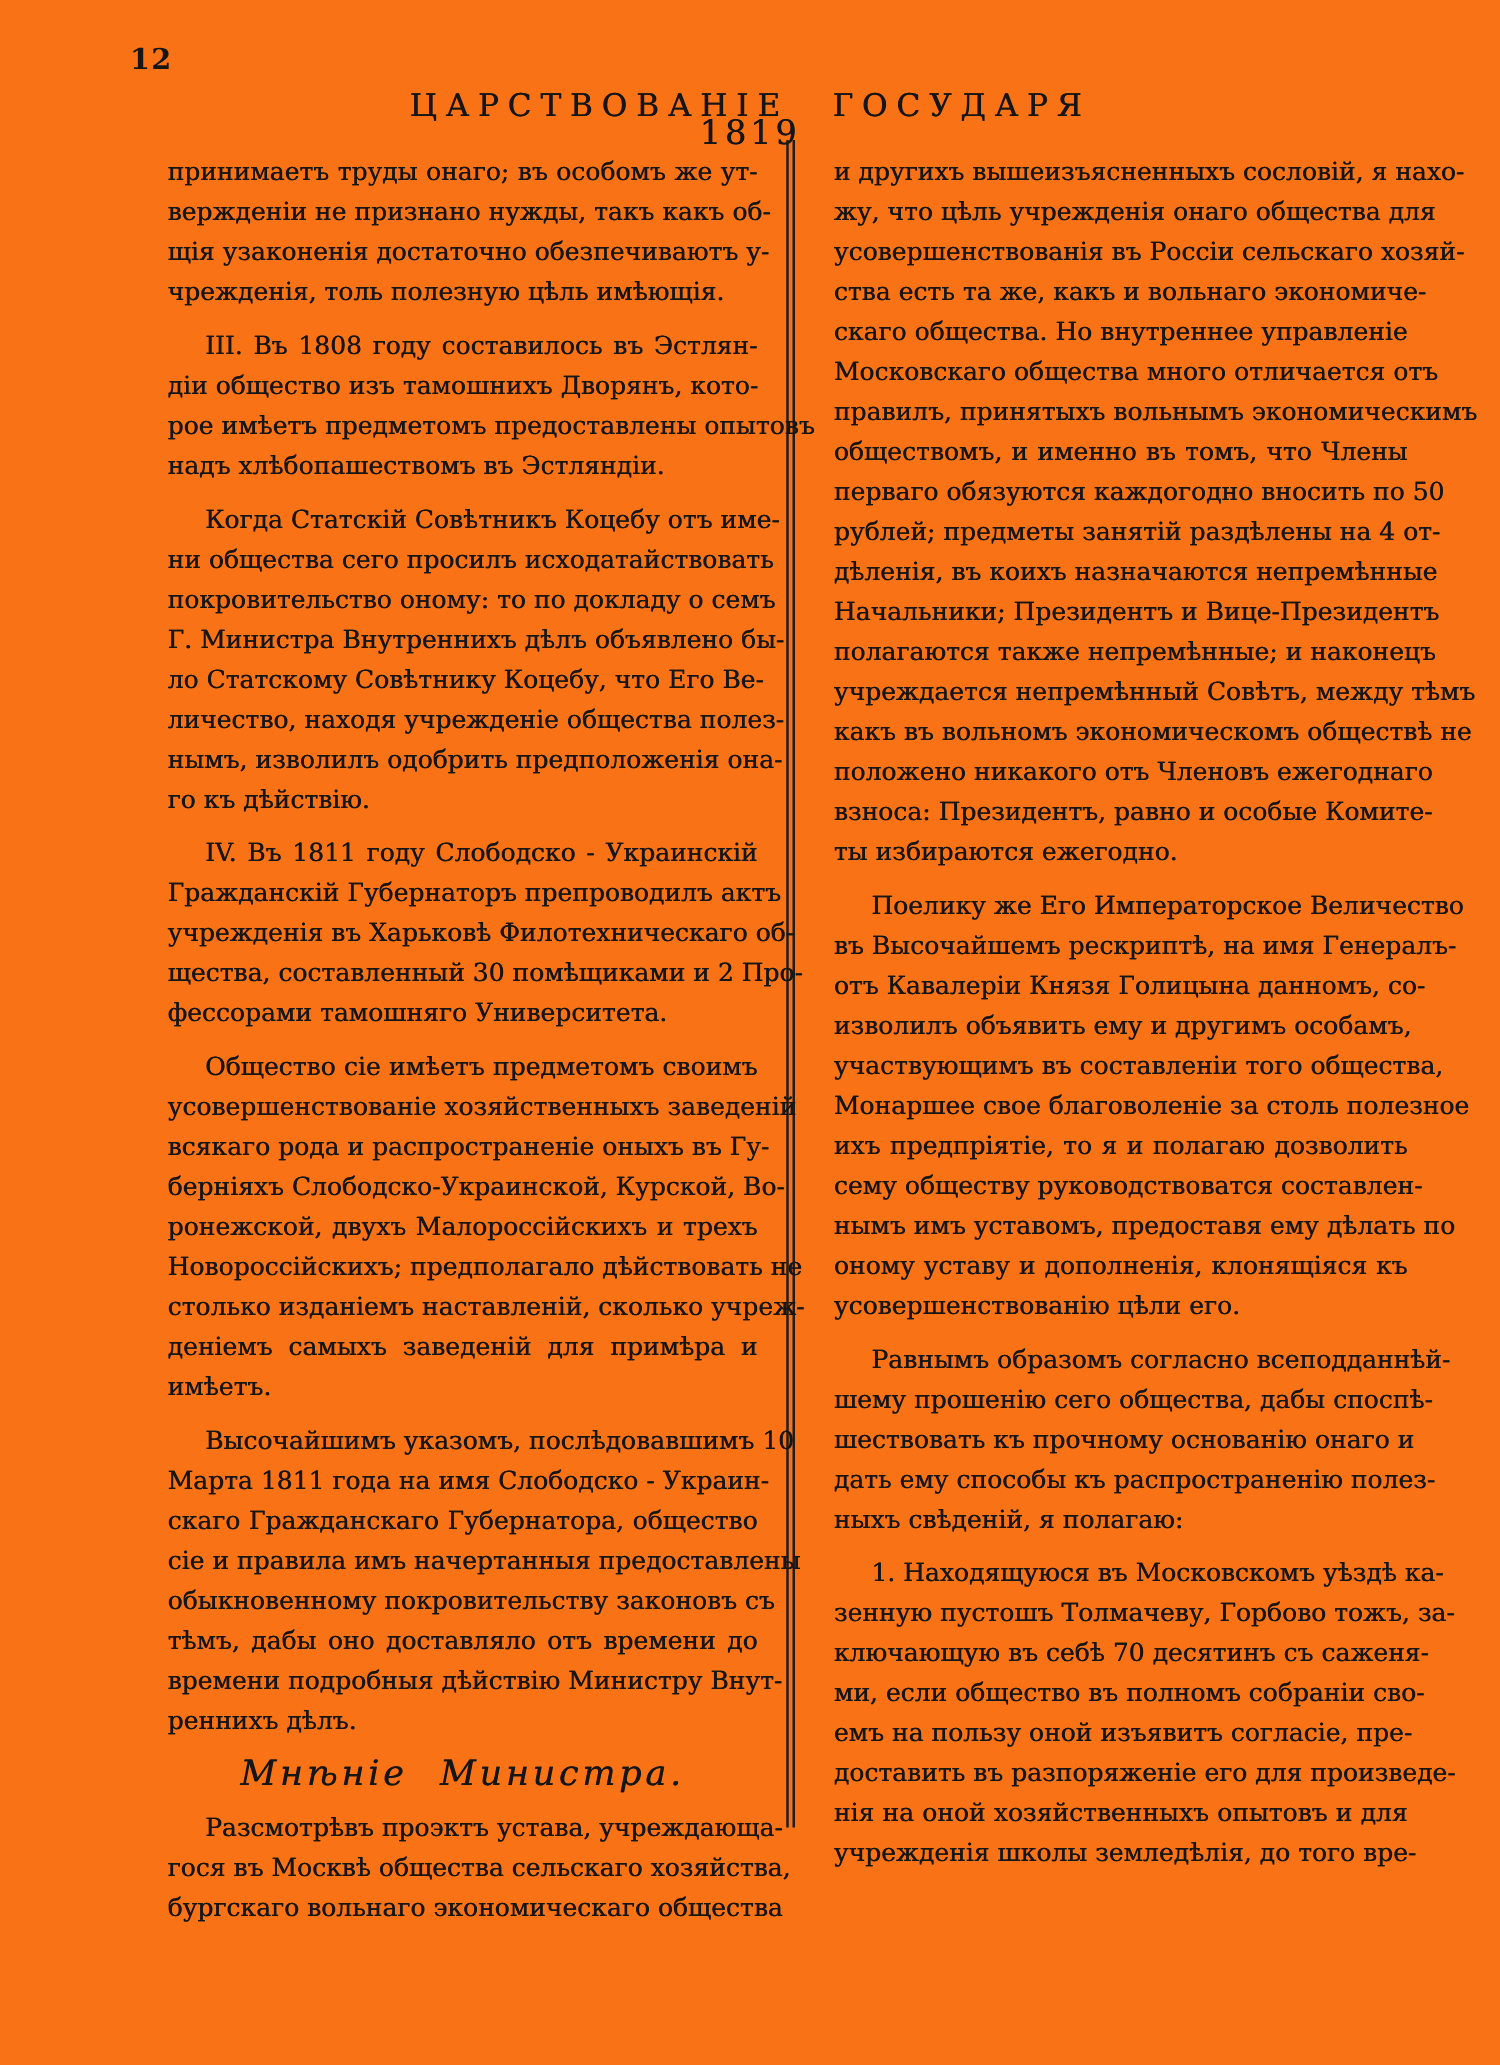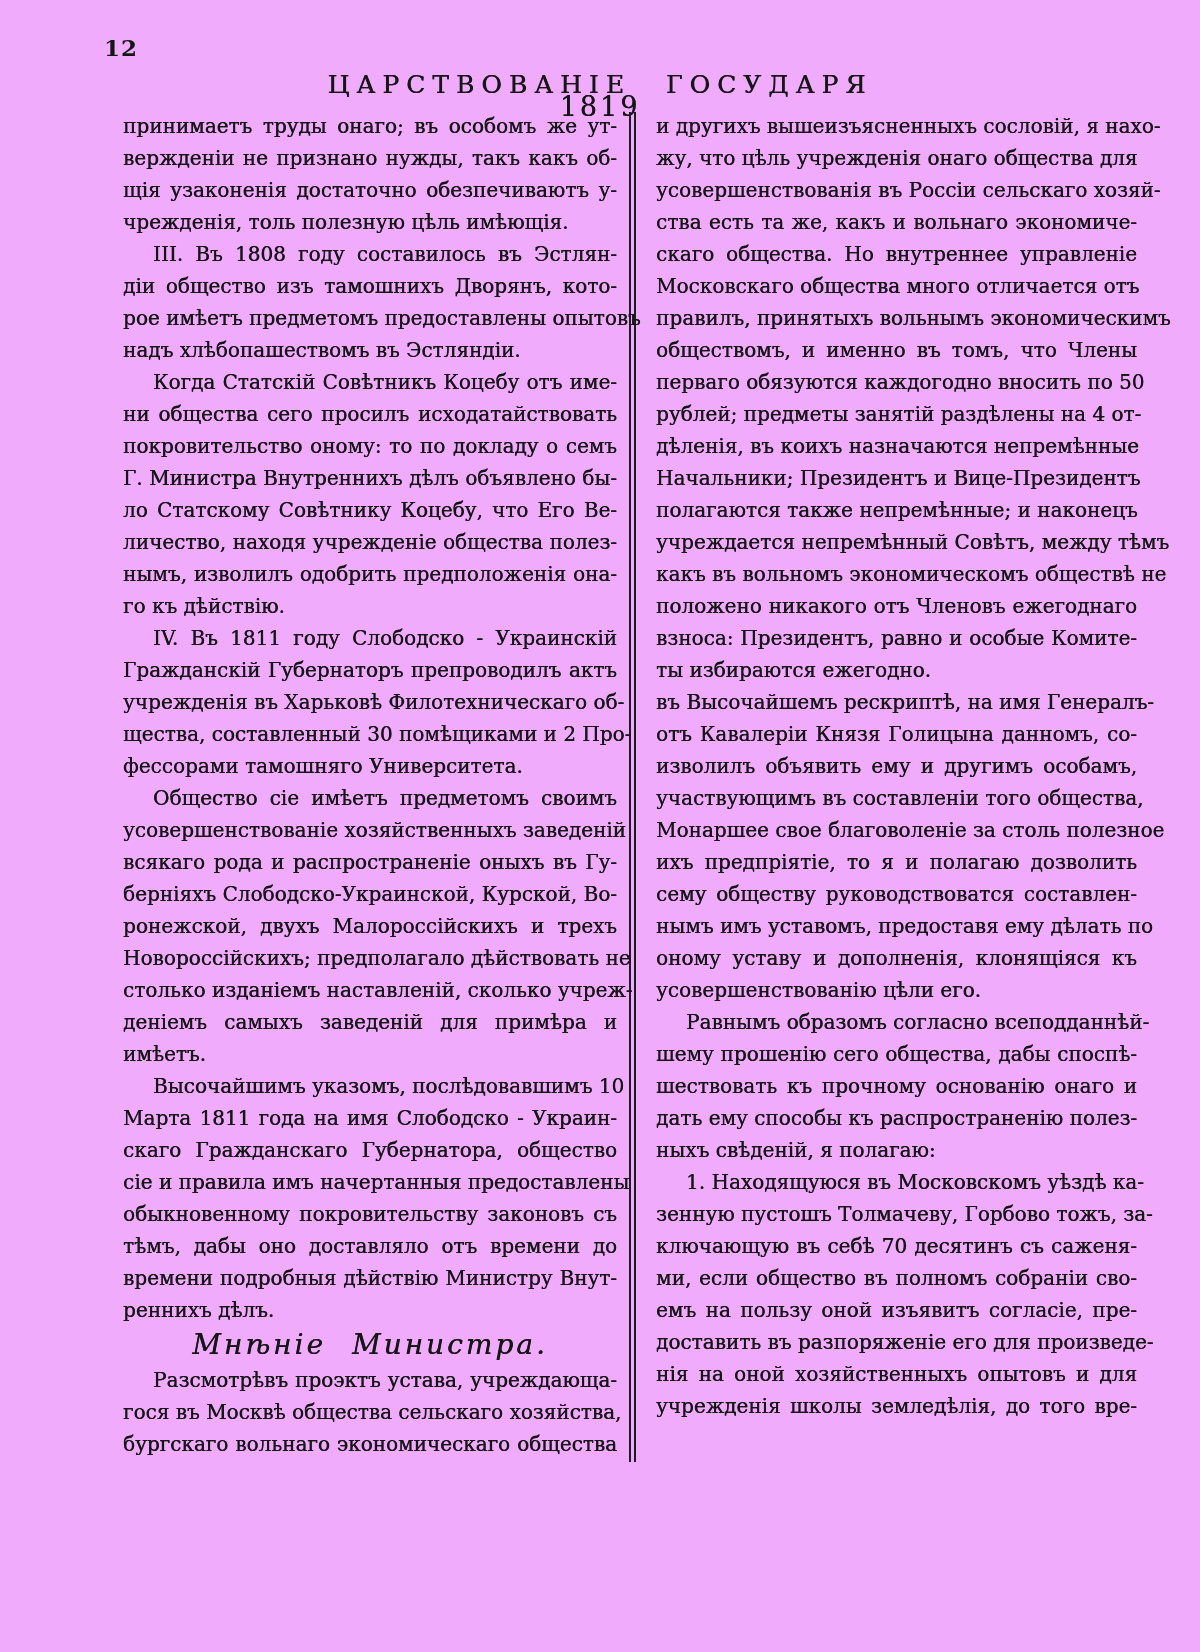--- a/index.html
+++ b/index.html
@@ -5,21 +5,21 @@
   html,body { margin:0; padding:0; }
   body {
     width:1200px; height:1652px;
     background:#ffffff;
     font-family:"DejaVu Serif", serif;
     color:#161616;
     overflow:hidden;
   }
   .page {
     position:relative; width:1200px; height:1652px;
-    background:#f0abfc;
+    background:#f97316;
   }
   .page-number {
     position:absolute; left:104px; top:34px;
     font-size:23px; font-weight:bold; letter-spacing:1px;
   }
   .header-title {
     position:absolute; left:0; top:26px; width:100%;
     text-align:center; font-size:25px;
     letter-spacing:7px; word-spacing:20px;
     text-shadow:0.4px 0 0 currentColor;
@@ -37,21 +37,21 @@
     border-right:2px solid #1d1d1d;
     box-sizing:border-box;
   }
   .col {
     position:absolute; top:110px;
     font-size:20px; line-height:32px;
     text-shadow:0.35px 0 0 currentColor;
   }
   .col-left  { left:123px; width:494px; }
   .col-right { left:656px; width:481px; }
-  .para { margin:0; }
+  .para { margin:11px; }
   .line {
     text-align:justify;
     text-align-last:justify;
     white-space:nowrap;
     overflow:visible;
   }
   .line.last { text-align-last:left; white-space:normal; }
   .line.indent { text-indent:30px; }
   .col-heading {
     text-align:center;
@@ -142,20 +142,21 @@
         <div class="line">дѣленія, въ коихъ назначаются непремѣнные</div>
         <div class="line">Начальники; Президентъ и Вице-Президентъ</div>
         <div class="line">полагаются также непремѣнные; и наконецъ</div>
         <div class="line">учреждается непремѣнный Совѣтъ, между тѣмъ</div>
         <div class="line">какъ въ вольномъ экономическомъ обществѣ не</div>
         <div class="line">положено никакого отъ Членовъ ежегоднаго</div>
         <div class="line">взноса: Президентъ, равно и особые Комите-</div>
         <div class="line last">ты избираются ежегодно.</div>
       </div>
       <div class="para">
+        <div class="line indent">Поелику же Его Императорское Величество</div>
         <div class="line">въ Высочайшемъ рескриптѣ, на имя Генералъ-</div>
         <div class="line">отъ Кавалеріи Князя Голицына данномъ, со-</div>
         <div class="line">изволилъ объявить ему и другимъ особамъ,</div>
         <div class="line">участвующимъ въ составленіи того общества,</div>
         <div class="line">Монаршее свое благоволеніе за столь полезное</div>
         <div class="line">ихъ предпріятіе, то я и полагаю дозволить</div>
         <div class="line">сему обществу руководствоватся составлен-</div>
         <div class="line">нымъ имъ уставомъ, предоставя ему дѣлать по</div>
         <div class="line">оному уставу и дополненія, клонящіяся къ</div>
         <div class="line last">усовершенствованію цѣли его.</div>

